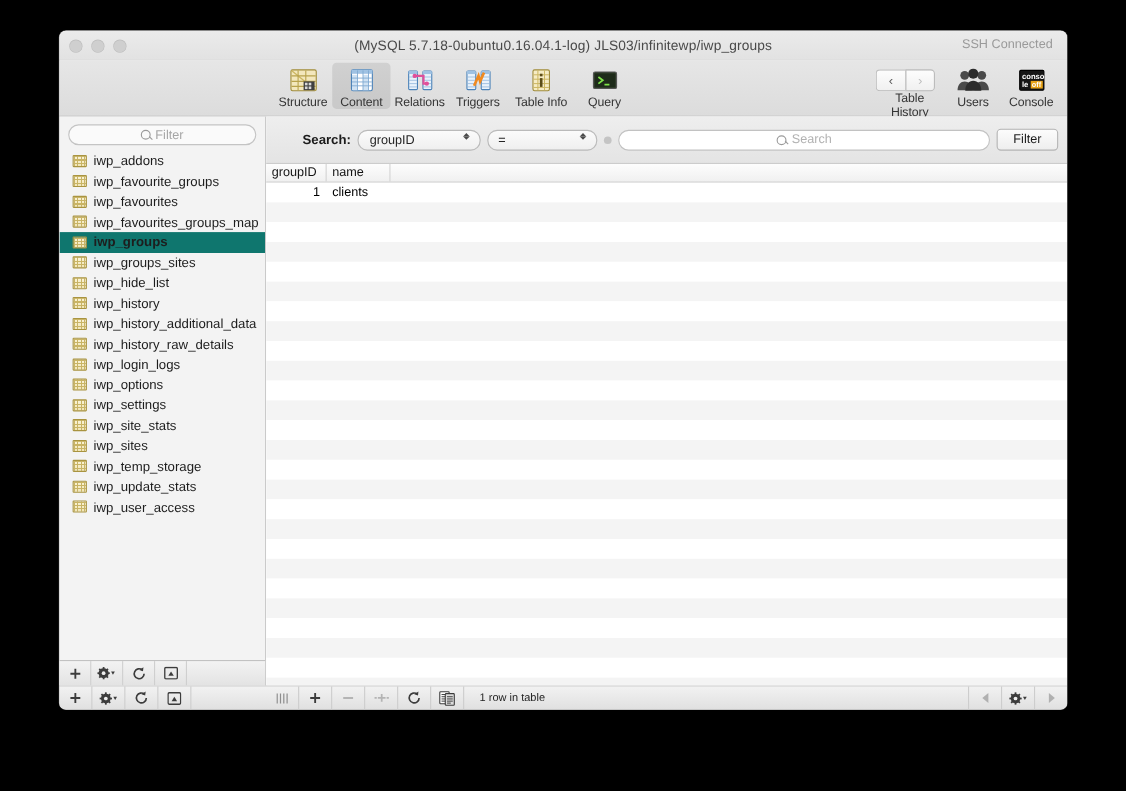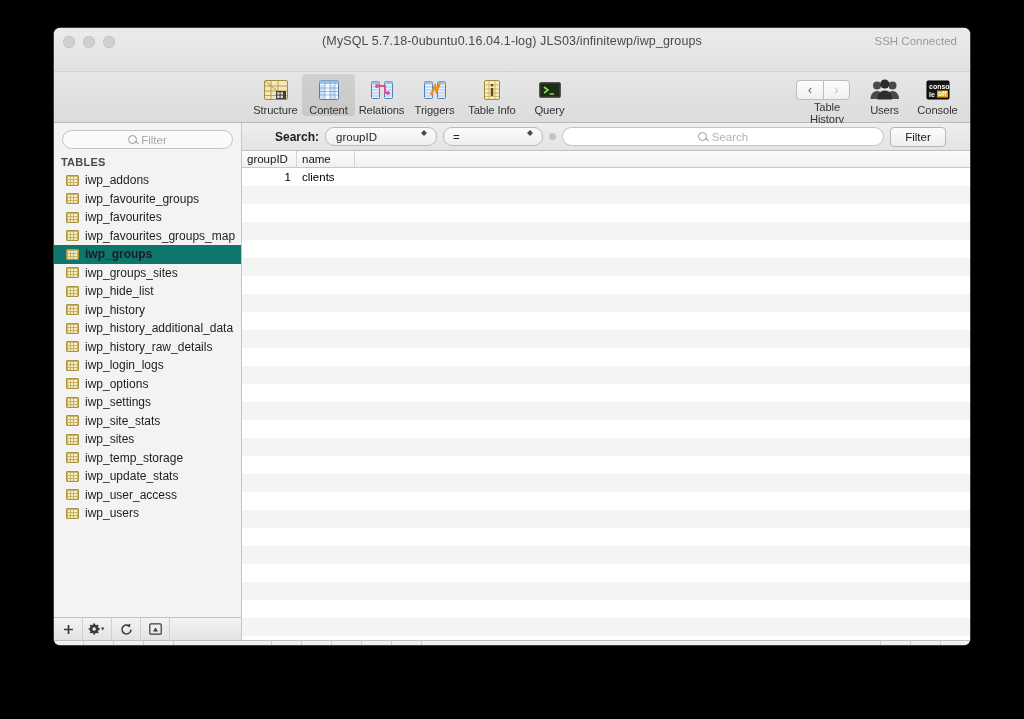--- a/index.html
+++ b/index.html
@@ -18,21 +18,21 @@
     width: 916px; height: 617px;
     border-radius: 6px;
     overflow: hidden;
     background: #fff;
     box-shadow: 0 0 0 0.5px #7a7a7a;
   }
 
   
   .titlebar {
     position: relative;
-    height: 44px;
+    height: 27px;
     background: linear-gradient(to bottom, #ebebeb 0%, #e2e2e2 100%);
     border-bottom: 1px solid #d2d2d2;
   }
   .traffic {
     position: absolute; left: 9px; top: 8px;
     display: flex; gap: 8px;
   }
   .light { width: 12px; height: 12px; border-radius: 50%; background: #cfcfcf; box-shadow: inset 0 0 0 0.5px #bdbdbd; }
   .title-text {
     position: absolute; left: 0; right: 0; top: 6px;
@@ -180,25 +180,25 @@
     display: flex; align-items: center; justify-content: center;
     border-right: 1px solid #cfcfcf;
     font-size: 13px; color: #3c3c3c;
   }
   .sbtn.grow { flex: 1; border-right: none; }
 
   
   .content { flex: 1; display: flex; flex-direction: column; background: #fff; position: relative; }
 
   .searchbar {
-    height: 28px;
+    height: 43px;
     background: linear-gradient(to bottom, #eeeeee, #e4e4e4);
     border-bottom: 1px solid #c0c0c0;
     display: flex; align-items: center;
-    padding: 0 24px 0 0;
+    padding: 0 8px 0 0;
     gap: 6px;
   }
   .search-label { font-size: 12px; color: #1c1c1c; font-weight: bold; margin-left: 33px; }
   .pop {
     position: relative;
     height: 19px;
     background: linear-gradient(to bottom, #fbfbfb, #efefef);
     border: 1px solid #bababa;
     border-radius: 9px;
     font-size: 11.5px; color: #242424;
@@ -451,21 +451,20 @@
 
   <div class="body-split">
 
     <div class="sidebar">
       <div class="filter-wrap">
         <div class="filter-field">
           <span class="mini-mag"></span>
           <span>Filter</span>
         </div>
       </div>
-      <div class="tables-hdr">TABLES</div>
       <div class="tbl-list" id="table-list">
           <div class="tbl-row">
             <span class="tbl-ico"></span>
             <span class="tbl-name">iwp_addons</span>
           </div>
           <div class="tbl-row">
             <span class="tbl-ico"></span>
             <span class="tbl-name">iwp_favourite_groups</span>
           </div>
           <div class="tbl-row">
@@ -524,24 +523,20 @@
             <span class="tbl-ico"></span>
             <span class="tbl-name">iwp_temp_storage</span>
           </div>
           <div class="tbl-row">
             <span class="tbl-ico"></span>
             <span class="tbl-name">iwp_update_stats</span>
           </div>
           <div class="tbl-row">
             <span class="tbl-ico"></span>
             <span class="tbl-name">iwp_user_access</span>
-          </div>
-          <div class="tbl-row">
-            <span class="tbl-ico"></span>
-            <span class="tbl-name">iwp_users</span>
           </div>
         </div>
 
       <div class="sb-footer">
         <div class="sbtn">
           <svg width="11" height="11" viewBox="0 0 11 11">
               <path d="M5.5 1 V10 M1 5.5 H10" stroke="#3c3c3c" stroke-width="1.7"></path>
             </svg>
         </div>
         <div class="sbtn">

